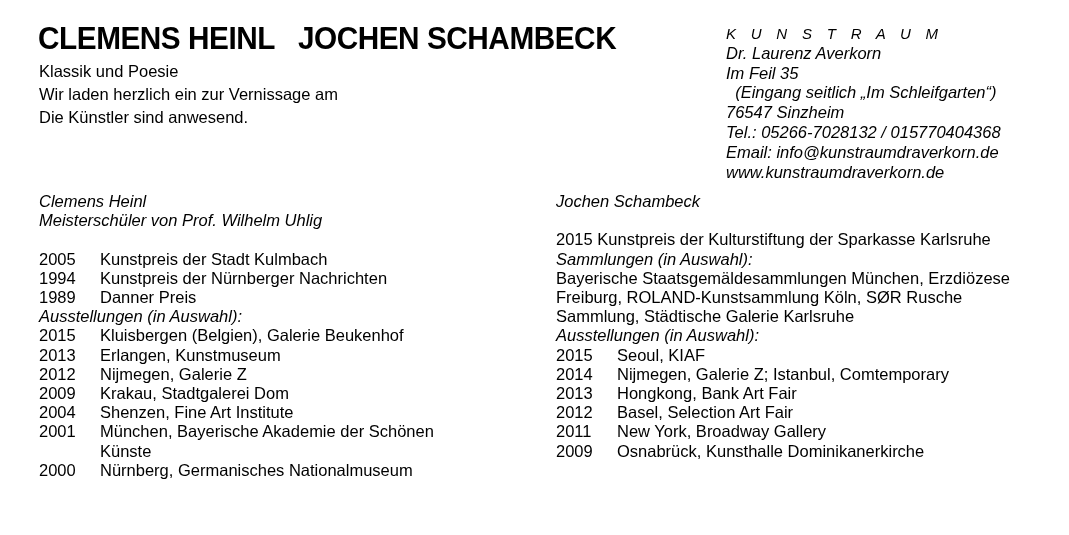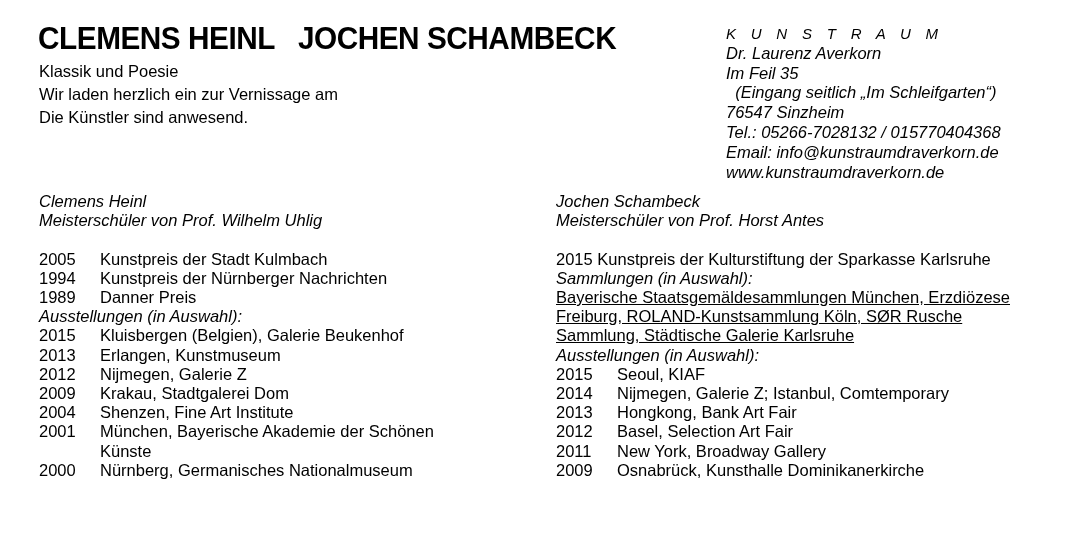--- a/index.html
+++ b/index.html
@@ -29,21 +29,21 @@
       position: absolute; top: 192px;
       font-size: 16.5px; line-height: 19.2px;
     }
     .col.left { left: 39px; width: 470px; }
     .col.right { left: 556px; width: 480px; }
     .it { font-style: italic; }
     .gap { height: 19.2px; }
     .row { display: flex; white-space: nowrap; }
     .row .yr { width: 61px; flex: none; }
     .row .txt { white-space: normal; }
-    .para { width: 470px; text-decoration: underline; }
+    .para { width: 470px; }
   </style>
 </head>
 <body>
 
 <div class="title">CLEMENS HEINL   JOCHEN SCHAMBECK</div>
 
 <div class="intro">
   <div class="line">Klassik und Poesie</div>
   <div class="line">Wir laden herzlich ein zur Vernissage am</div>
   <div class="line">Die Künstler sind anwesend.</div>
@@ -102,21 +102,20 @@
       <span class="txt">München, Bayerische Akademie der Schönen Künste</span>
     </div>
   <div class="row">
       <span class="yr">2000</span>
       <span class="txt">Nürnberg, Germanisches Nationalmuseum</span>
     </div>
 </div>
 
 <div class="col right">
   <div class="it">Jochen Schambeck</div>
-  <div class="it">Meisterschüler von Prof. Horst Antes</div>
   <div class="gap"></div>
   <div>2015 Kunstpreis der Kulturstiftung der Sparkasse Karlsruhe</div>
   <div class="it">Sammlungen (in Auswahl):</div>
   <div class="para">Bayerische Staatsgemäldesammlungen München, Erzdiözese Freiburg, ROLAND-Kunstsammlung Köln, SØR Rusche Sammlung, Städtische Galerie Karlsruhe</div>
   <div class="it">Ausstellungen (in Auswahl):</div>
   <div class="row">
       <span class="yr">2015</span>
       <span class="txt">Seoul, KIAF</span>
     </div>
   <div class="row">

